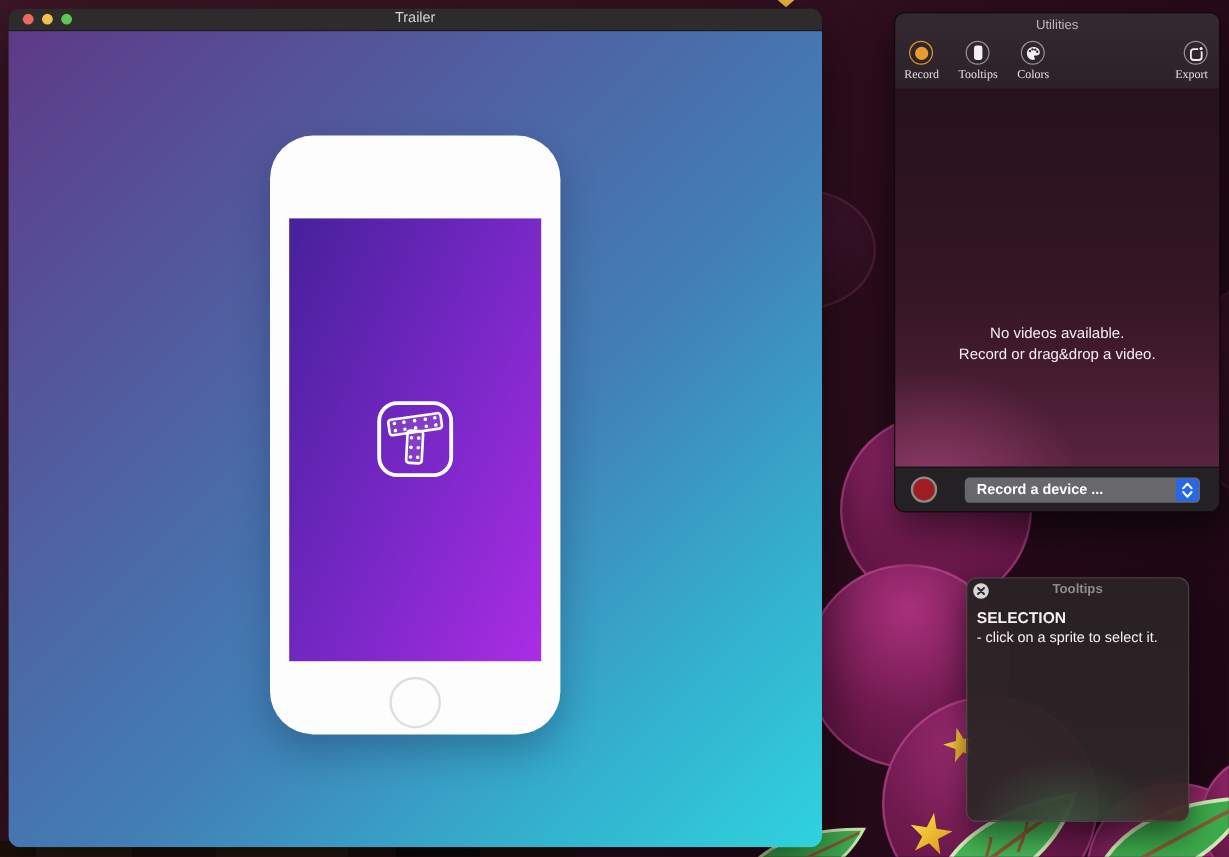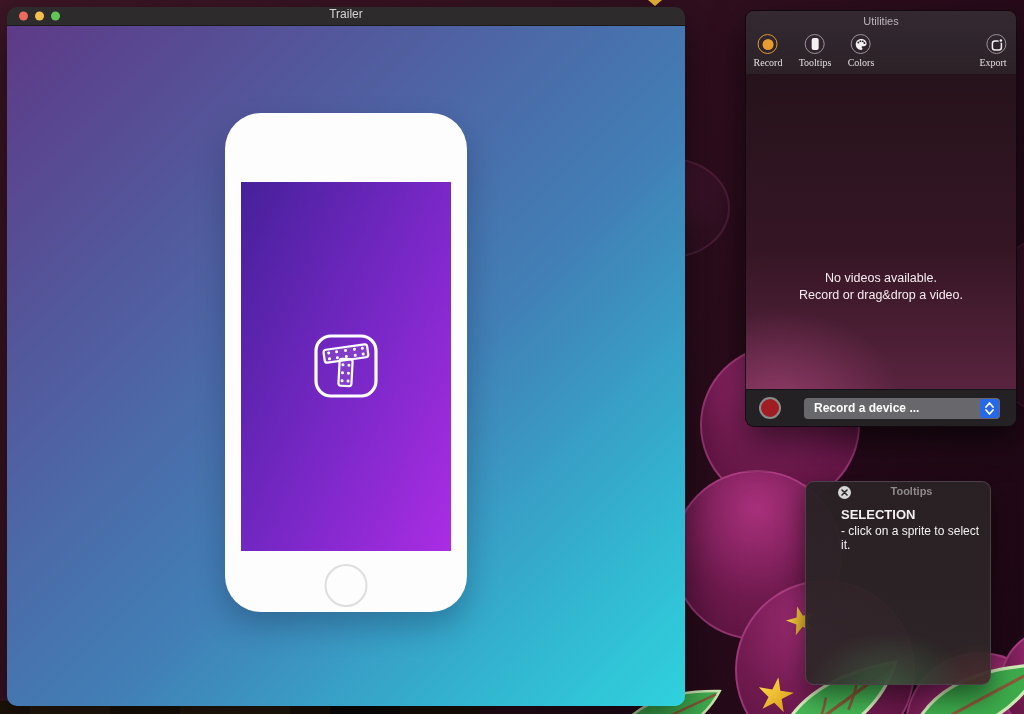--- a/index.html
+++ b/index.html
@@ -72,21 +72,21 @@
     background:#a01d24; border:2px solid #8b8b8b; }
   .device-select { position:relative; margin-left:23px; width:196px; height:21px;
     background:#68686c; border-radius:4px; display:flex; align-items:center;
     padding-left:10px; color:#ffffff; font-size:12px; font-weight:bold; }
   .stepper { position:absolute; right:1px; top:1px; bottom:1px; width:19px; border-radius:3px;
     background:#2668e8; display:flex; flex-direction:column; align-items:center; justify-content:center; gap:1px; }
 
   
   .tooltips { position:absolute; left:805px; top:481px; width:186px; height:204px; z-index:4;
     border-radius:9px; background:linear-gradient(180deg, rgba(41,33,36,.97), rgba(46,38,40,.95));
-    border:1px solid #4a4246; box-shadow:0 12px 26px rgba(0,0,0,.5); overflow:hidden;padding-left:27px; }
+    border:1px solid #4a4246; box-shadow:0 12px 26px rgba(0,0,0,.5); overflow:hidden; }
   .tooltips::after { content:""; position:absolute; inset:0; pointer-events:none;
     background:radial-gradient(ellipse 62% 40% at 45% 102%, rgba(78,145,86,.4), transparent 70%),
                radial-gradient(ellipse 45% 30% at 95% 100%, rgba(130,60,48,.28), transparent 70%); }
   .tt-header { position:relative; height:17px; margin-top:3px; }
   .tt-close { position:absolute; left:5px; top:1px; width:13px; height:13px; border-radius:50%;
     background:#d8d5d6; display:flex; align-items:center; justify-content:center; }
   .tt-title { text-align:center; font-size:11px; font-weight:bold; color:#8f898c; }
   .tt-body { position:relative; padding:5px 8px 0 8px; color:#f4f1f2; z-index:1; }
   .tt-heading { font-size:13px; font-weight:bold; }
   .tt-line { font-size:12px; margin-top:2px; }

